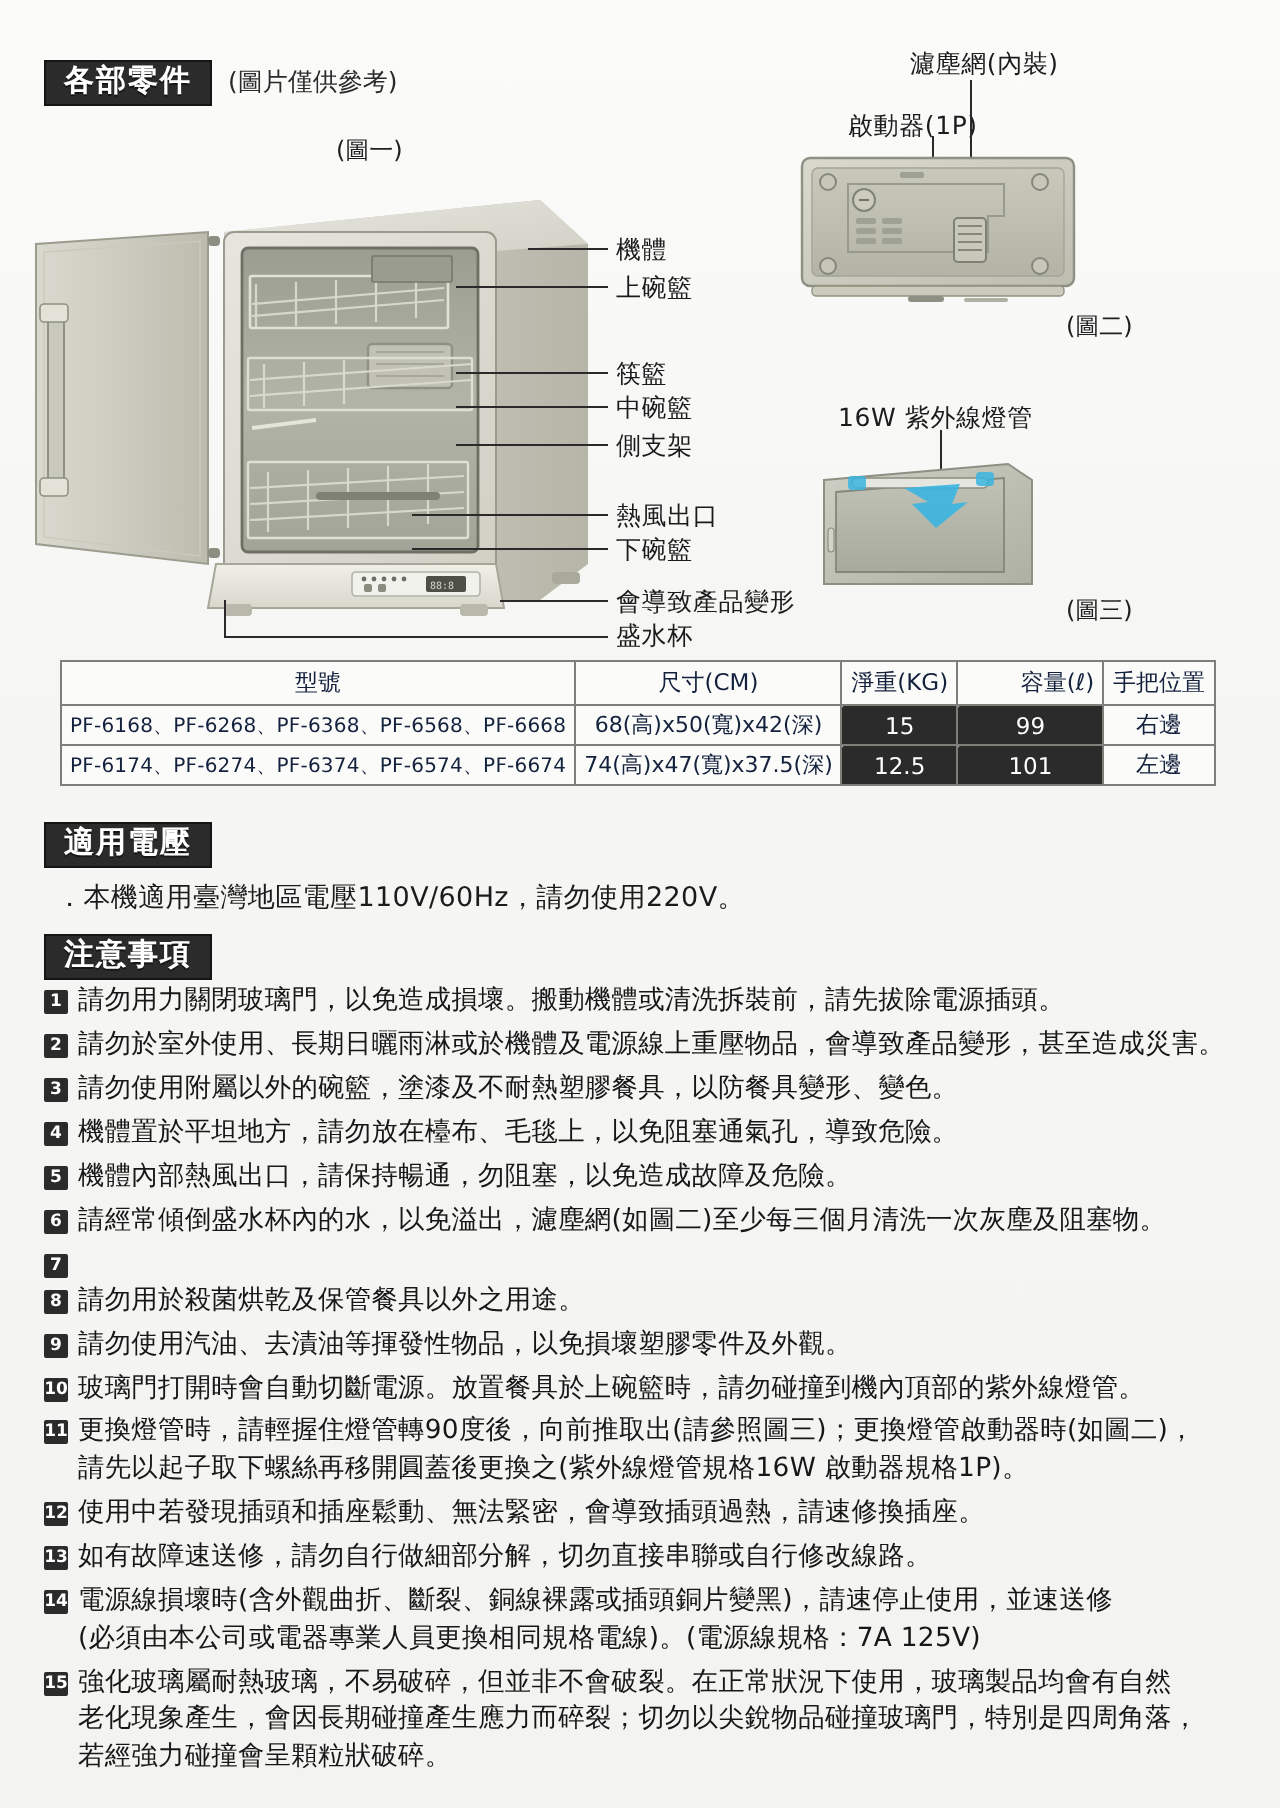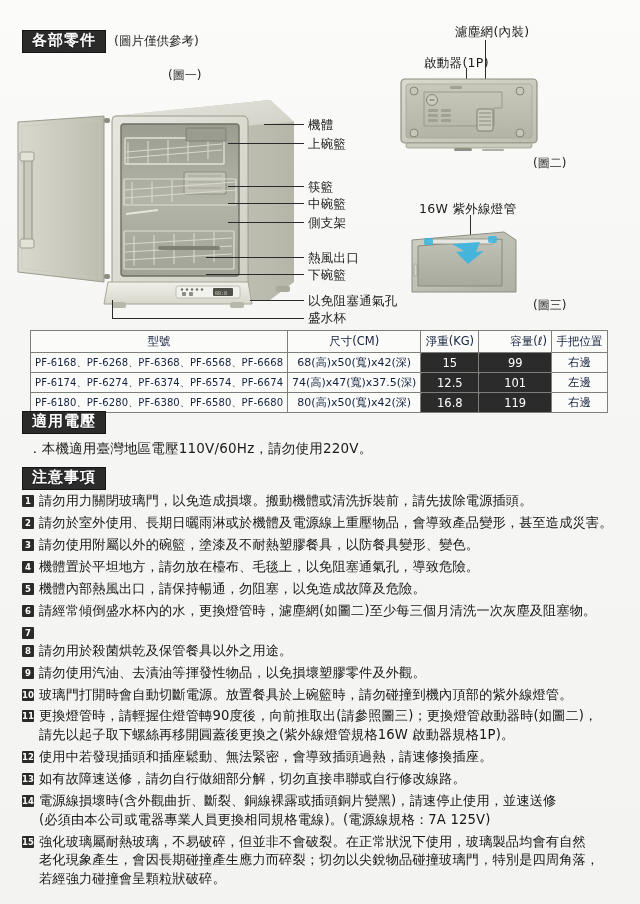--- a/index.html
+++ b/index.html
@@ -200,21 +200,21 @@
   <div class="leader v" style="left:112px; top:300px; height:18px;"></div>
   <div class="leader h" style="left:112px; top:318px; width:192px;"></div>
 
   <div class="lbl" style="left:308px; top:117px;">機體</div>
   <div class="lbl" style="left:308px; top:136px;">上碗籃</div>
   <div class="lbl" style="left:308px; top:179px;">筷籃</div>
   <div class="lbl" style="left:308px; top:196px;">中碗籃</div>
   <div class="lbl" style="left:308px; top:215px;">側支架</div>
   <div class="lbl" style="left:308px; top:250px;">熱風出口</div>
   <div class="lbl" style="left:308px; top:267px;">下碗籃</div>
-  <div class="lbl" style="left:308px; top:293px;">以免阻塞通氣孔</div>
+  <div class="lbl" style="left:308px; top:293px;">會導致產品變形</div>
   <div class="lbl" style="left:308px; top:310px;">盛水杯</div>
 
   <div class="lbl" style="left:424px; top:55px;">啟動器(1P)</div>
   <div class="lbl" style="left:455px; top:24px;">濾塵網(內裝)</div>
   <div class="leader v" style="left:466px; top:68px; height:34px;"></div>
   <div class="leader v" style="left:485px; top:40px; height:83px;"></div>
 
   <svg class="art" style="left:398px; top:76px;" width="142" height="80" viewBox="0 0 142 80">
     <defs>
       <linearGradient id="plateG" x1="0" y1="0" x2="1" y2="1">
@@ -307,27 +307,20 @@
         <td class="num">99</td>
         <td class="hand">右邊</td>
       </tr>
       <tr>
         <td class="model">PF-6174、PF-6274、PF-6374、PF-6574、PF-6674</td>
         <td class="dim">74(高)x47(寬)x37.5(深)</td>
         <td class="num">12.5</td>
         <td class="num">101</td>
         <td class="hand">左邊</td>
       </tr>
-      <tr>
-        <td class="model">PF-6180、PF-6280、PF-6380、PF-6580、PF-6680</td>
-        <td class="dim">80(高)x50(寬)x42(深)</td>
-        <td class="num">16.8</td>
-        <td class="num">119</td>
-        <td class="hand">右邊</td>
-      </tr>
     </tbody>
   </table>
 
   <div class="sec-head" style="left:22px; top:411px;">
     <span class="banner sm">適用電壓</span>
   </div>
   <div class="volt-line" style="left:28px; top:440px;">．本機適用臺灣地區電壓110V/60Hz，請勿使用220V。</div>
 
   <div class="sec-head" style="left:22px; top:467px;">
     <span class="banner sm">注意事項</span>
@@ -349,21 +342,21 @@
     <div class="note">
       <span class="num">4</span>
       <span class="note-body">機體置於平坦地方，請勿放在檯布、毛毯上，以免阻塞通氣孔，導致危險。</span>
     </div>
     <div class="note">
       <span class="num">5</span>
       <span class="note-body">機體內部熱風出口，請保持暢通，勿阻塞，以免造成故障及危險。</span>
     </div>
     <div class="note">
       <span class="num">6</span>
-      <span class="note-body">請經常傾倒盛水杯內的水，更換燈管時，濾塵網(如圖二)至少每三個月清洗一次灰塵及阻塞物。</span>
+      <span class="note-body">請經常傾倒盛水杯內的水，以免溢出，濾塵網(如圖二)至少每三個月清洗一次灰塵及阻塞物。</span>
     </div>
     <div class="note">
       <span class="num">7</span>
     </div>
     <div class="note">
       <span class="num">8</span>
       <span class="note-body">請勿用於殺菌烘乾及保管餐具以外之用途。</span>
     </div>
     <div class="note">
       <span class="num">9</span>

